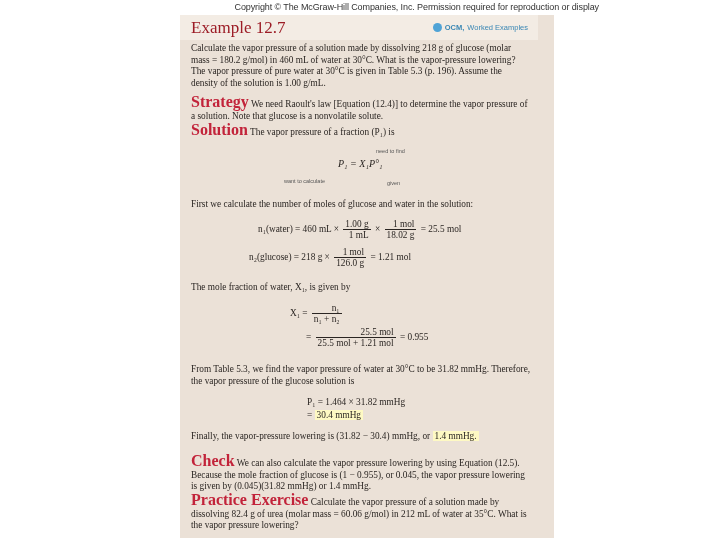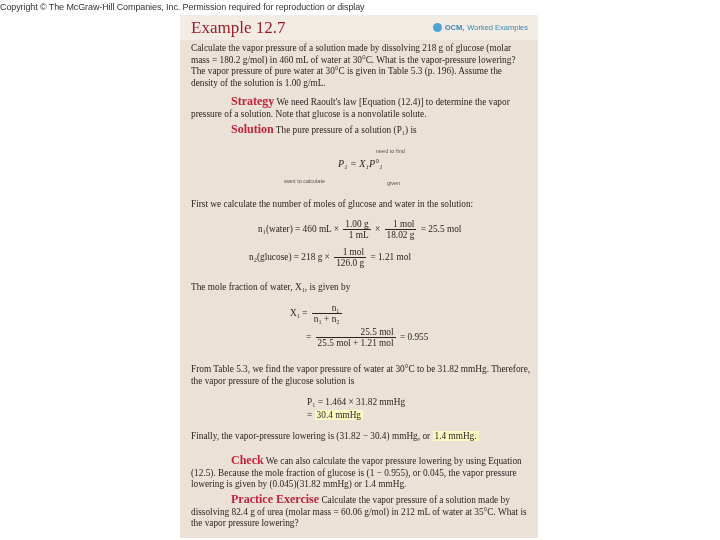--- a/index.html
+++ b/index.html
@@ -1,28 +1,28 @@
 <!DOCTYPE html>
 <html><head>
 <meta charset="utf-8">
 <style>
   html, body { margin:0; padding:0; }
   body { width:720px; height:540px; background:#ffffff; position:relative; overflow:hidden;
          font-family:"Liberation Serif", "DejaVu Serif", serif; color:#2a2522; }
-  .copyright { position:absolute; top:2px; left:0; width:599px; text-align:left;
+  .copyright { position:absolute; top:2px; left:0; width:599px; text-align:right;
                font-family:"Liberation Sans", sans-serif; font-size:9px; color:#333; letter-spacing:-0.1px; }
-  .page { position:absolute; left:180px; top:15px; width:358px; height:523px; background:#ebe1d7; }
+  .page { position:absolute; left:180px; top:15px; width:358px; height:523px; background:#ebe1d7;padding-left:16px; }
   .page-header { position:absolute; left:0; top:0; width:358px; height:25px; background:#f3ece4; }
   .title { position:absolute; left:11px; top:3px; font-size:17px; color:#9c1c26; }
   .badge { position:absolute; right:10px; top:8px; font-family:"Liberation Sans", sans-serif;
            font-size:7.5px; color:#3a87b4; display:flex; align-items:center; gap:3px; }
   .badge .disc { width:9px; height:9px; border-radius:50%; background:#4fa3d6; }
   .badge b { font-weight:bold; }
   .p { position:absolute; left:11px; width:340px; font-size:9.3px; line-height:11.6px; }
-  .lbl { color:#c2233a; font-weight:bold; font-family:"Liberation Serif", serif; font-size:12px;margin-left:40px; }
+  .lbl { color:#c2233a; font-weight:bold; font-family:"Liberation Serif", serif; font-size:16px; }
   .eq { position:absolute; font-size:9.3px; white-space:nowrap; }
   .small { font-family:"Liberation Sans", sans-serif; font-size:5.5px; color:#555; position:absolute; white-space:nowrap; }
   .frac { display:inline-block; vertical-align:middle; text-align:right; margin:0 2px; }
   .frac span { display:block; padding:0 2px; line-height:10px; }
   .frac .num { border-bottom:0.8px solid #2a2522; }
   .hl { background:#fef9c3; padding:0 2px; }
 </style>
 </head>
 <body>
 
@@ -40,21 +40,21 @@
 
   <div class="p" style="top:28px;">Calculate the vapor pressure of a solution made by dissolving 218 g of glucose (molar mass = 180.2 g/mol) in 460 mL of water at 30°C. What is the vapor-pressure lowering? The vapor pressure of pure water at 30°C is given in Table 5.3 (p. 196). Assume the density of the solution is 1.00 g/mL.</div>
 
   <div class="p" style="top:81px;">
     <span class="lbl">Strategy</span>
     <span>We need Raoult's law [Equation (12.4)] to determine the vapor pressure of a solution. Note that glucose is a nonvolatile solute.</span>
   </div>
 
   <div class="p" style="top:109px;">
     <span class="lbl">Solution</span>
-    <span>The pure pressure of a solution (P₁) is</span>
+    <span>The vapor pressure of a fraction (P₁) is</span>
   </div>
 
   <div class="small" style="left:196px; top:133px;">need to find</div>
   <div class="eq" style="left:158px; top:143px; font-style:italic; font-size:10px;">P₁ = X₁P°₁</div>
   <div class="small" style="left:104px; top:163px;">want to calculate</div>
   <div class="small" style="left:207px; top:165px;">given</div>
 
   <div class="p" style="top:184px;">First we calculate the number of moles of glucose and water in the solution:</div>
 
   <div class="eq" style="left:78px; top:204px;">

